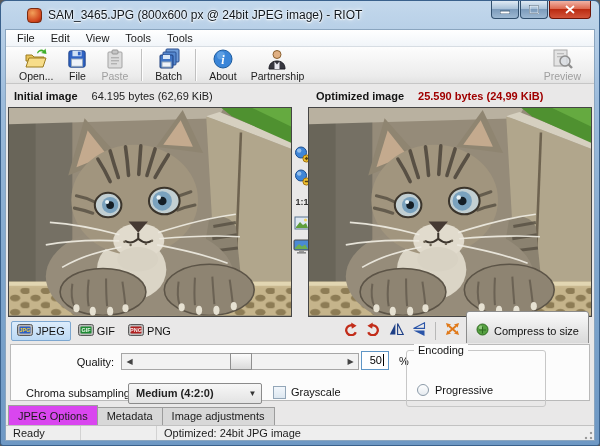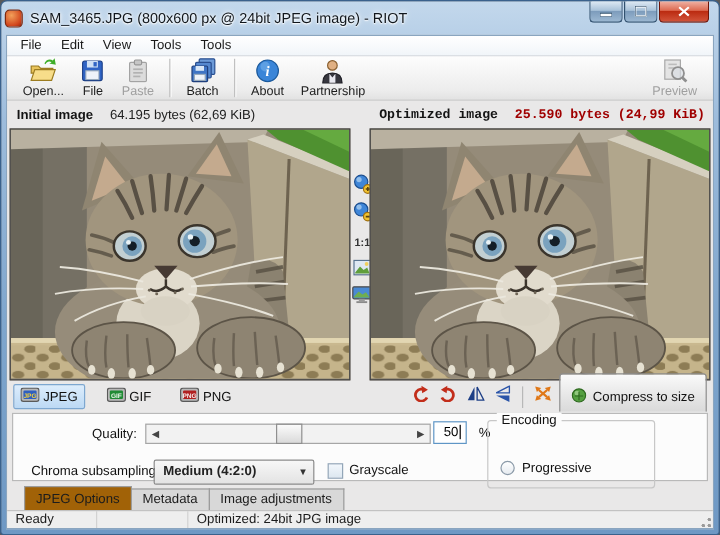--- a/index.html
+++ b/index.html
@@ -1,21 +1,21 @@
 <!DOCTYPE html>
 <html><head>
 <meta charset="utf-8">
 <style>
   * { box-sizing: border-box; margin: 0; padding: 0; }
   html,body { background:#5a5a5a; font-family:"Liberation Sans",sans-serif; }
   .window{ width:600px;height:446px;position:relative;overflow:hidden;
     background:linear-gradient(180deg,#c3d8ec 0%,#9dbcdc 22%,#7fa6cd 60%,#6e98c4 100%);
     border:1px solid #3a618c; border-radius:6px 6px 3px 3px; }
   
-  .titlebar{ position:absolute;top:0;left:0;right:0;height:28px;display:flex;align-items:center;padding-left:3px; }
+  .titlebar{ position:absolute;top:0;left:0;right:0;height:28px;display:flex;align-items:center;padding-left:26px; }
   .app-icon{ width:15px;height:15px;border-radius:4px;margin-right:6px;
     background:radial-gradient(circle at 35% 30%,#f2a05a,#d0441c 70%,#8e2410); border:1px solid #7c2a10; }
   .title-text{ font-size:12px;color:#10161c;text-shadow:0 0 3px #fff,0 0 6px #fff,0 1px 1px #fff; white-space:nowrap; }
   .win-controls{ position:absolute;top:0;right:8px;display:flex; }
   .win-btn{ width:28px;height:18px;display:flex;align-items:center;justify-content:center;
     border:1px solid #31506e;border-top:none;border-radius:0 0 4px 4px;
     background:linear-gradient(180deg,#dfeaf4 0%,#a9c2d9 45%,#7d9cbc 50%,#9cb8d2 100%); margin-left:1px; }
   .win-btn.close{ width:42px; background:linear-gradient(180deg,#f0b3a5 0%,#dd6a51 45%,#bb2b11 50%,#d2543a 100%); border-color:#6e1407; }
   .win-btn svg{ display:block; }
   
@@ -27,34 +27,34 @@
   .toolbar{ height:41px;display:flex;align-items:center;background:linear-gradient(#fdfdfd,#ececec 80%,#e2e2e2);border-bottom:1px solid #c6c6c6;padding:0 6px; }
   .tool-btn{ display:flex;flex-direction:column;align-items:center;justify-content:center;padding:1px 7px;font-size:10.5px;color:#1c1c1c; }
   .tool-btn .tool-icon{ height:22px;display:flex;align-items:center;justify-content:center; }
   .tool-btn.disabled{ color:#9f9f9f; }
   .tool-sep{ width:1px;height:32px;background:#c0c0c0;box-shadow:1px 0 0 #fdfdfd;margin:0 6px; }
   .tool-spacer{ flex:1; }
   
   .size-labels{ height:27px;display:flex;align-items:center;font-size:11px;background:#e9e8e8; }
   .size-half{ width:50%;display:flex;align-items:center;white-space:nowrap; }
   .size-half.left{ padding-left:8px; }
-  .size-half.right{ padding-left:16px;font-family:Liberation Mono, monospace; }
+  .size-half.right{ padding-left:16px; }
   .img-title{ font-weight:bold;color:#141414; }
   .img-bytes{ margin-left:14px;color:#222; }
   .img-bytes.red{ font-weight:bold;color:#a00000; }
   
   .image-area{ flex:1;display:flex;background:#e9e8e8;padding:0 2px; }
   .img-panel{ flex:1;border:1px solid #454545;margin-bottom:2px;background:#8a8274;overflow:hidden; }
   .img-panel svg{ width:100%;height:100%;display:block; }
   .mid-tools{ width:16px;display:flex;flex-direction:column;padding-top:40px;gap:5px; }
   .mid-btn{ width:20px;height:18px;display:flex;align-items:center;justify-content:center; }
   .ratio-label{ font-size:9px;font-weight:bold;color:#333; }
   
   .format-row{ height:24px;display:flex;align-items:center;background:#e9e8e8;padding:0 5px; }
-  .fmt-tab{ display:flex;align-items:center;gap:3px;font-size:11px;color:#111;padding:2px 5px;border:1px solid transparent;border-radius:2px;margin-right:12px; }
+  .fmt-tab{ display:flex;align-items:center;gap:3px;font-size:11px;color:#111;padding:2px 5px;border:1px solid transparent;border-radius:2px;margin-right:1px; }
   .fmt-tab.selected{ background:linear-gradient(#ddedfc,#bcd9f4);border-color:#7da7d0; }
   .edit-tools{ margin-left:auto;display:flex;align-items:center;gap:5px; }
   .edit-btn{ width:18px;height:18px;display:flex;align-items:center;justify-content:center; }
   .edit-sep{ width:1px;height:18px;background:#b8b8b8;margin:0 2px; }
   .compress-btn{ display:flex;align-items:center;gap:5px;font-size:11px;color:#111;padding:2px 9px;height:39px;
     border:1px solid #8c8c8c;border-radius:3px;background:linear-gradient(#fafafa,#e2e2e2 60%,#d4d4d4); }
   
   .options-wrap{ height:71px;background:#e9e8e8;padding:1px 4px 4px; }
   .options-panel{ position:relative;height:100%;background:#fcfcfc;border:1px solid #b9b9b9; }
   .q-label{ position:absolute;left:0;top:11px;width:103px;text-align:right;font-size:11px;color:#111; }
@@ -74,21 +74,21 @@
   .radio.checked::after{ content:"";position:absolute;inset:2px;border-radius:50%;background:radial-gradient(circle at 35% 30%,#8cc0ee,#1d5ca8); }
   .chroma-label{ position:absolute;left:15px;top:42px;font-size:11px;color:#111; }
   .combo{ position:absolute;left:117px;top:38px;width:134px;height:21px;border:1px solid #8b8b8b;border-radius:2px;
     background:linear-gradient(#f7f7f7,#e3e3e3);display:flex;align-items:center;font-size:11px;font-weight:bold;color:#222;padding-left:7px; }
   .combo-arrow{ margin-left:auto;width:17px;text-align:center;font-size:8px;color:#333; }
   .gray-check{ position:absolute;left:262px;top:41px;display:flex;align-items:center;gap:5px;font-size:11px;color:#111; }
   .checkbox{ width:13px;height:13px;border:1px solid #93a6b8;background:linear-gradient(#f2f7fc,#dde7f0); }
   
   .bottom-tabs{ height:20px;display:flex;align-items:flex-end;background:#e9e8e8;padding-left:2px; }
   .btab{ font-size:11px;color:#1c1c1c;padding:2px 9px 3px;border:1px solid #9c9c9c;border-bottom:none;background:#d8d8d8;margin-right:-1px; }
-  .btab.active{ background:#a16207;padding-top:4px;position:relative;z-index:2;margin-left:12px; }
+  .btab.active{ background:#d946ef;padding-top:4px;position:relative;z-index:2; }
   
   .statusbar{ height:17px;display:flex;align-items:stretch;background:#eeeeee;border-top:1px solid #c2c2c2;font-size:11px;color:#1c1c1c; }
   .st-cell{ display:flex;align-items:center;padding-left:7px; }
   .st-1{ width:74px; } .st-2{ width:76px;border-left:1px solid #d2d2d2; }
   .st-3{ flex:1;border-left:1px solid #d2d2d2; }
   .grip{ width:14px;background:
     radial-gradient(circle at 11px 12px,#9a9a9a 1.3px,transparent 1.6px),
     radial-gradient(circle at 11px 7px,#9a9a9a 1.3px,transparent 1.6px),
     radial-gradient(circle at 6px 12px,#9a9a9a 1.3px,transparent 1.6px); }
 </style>

